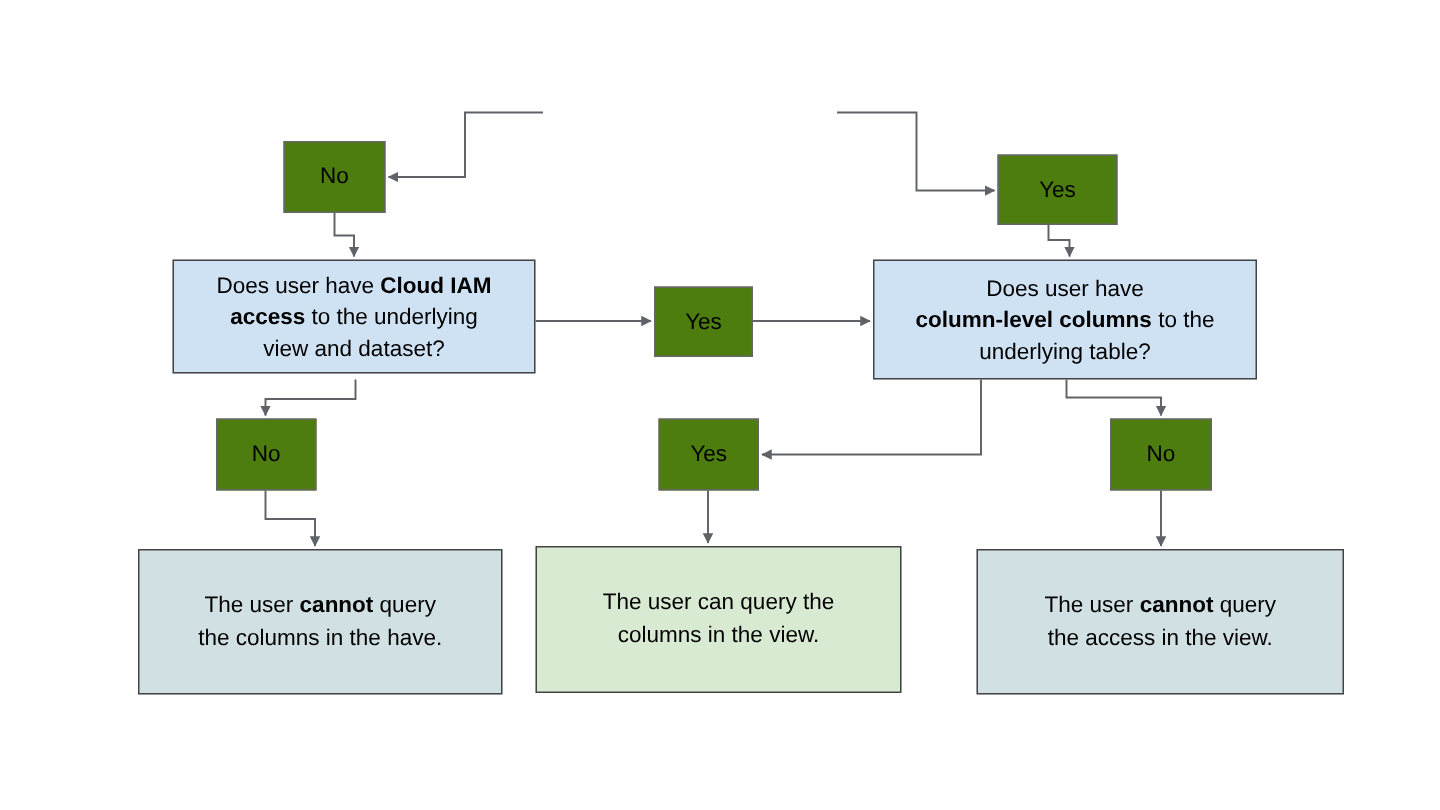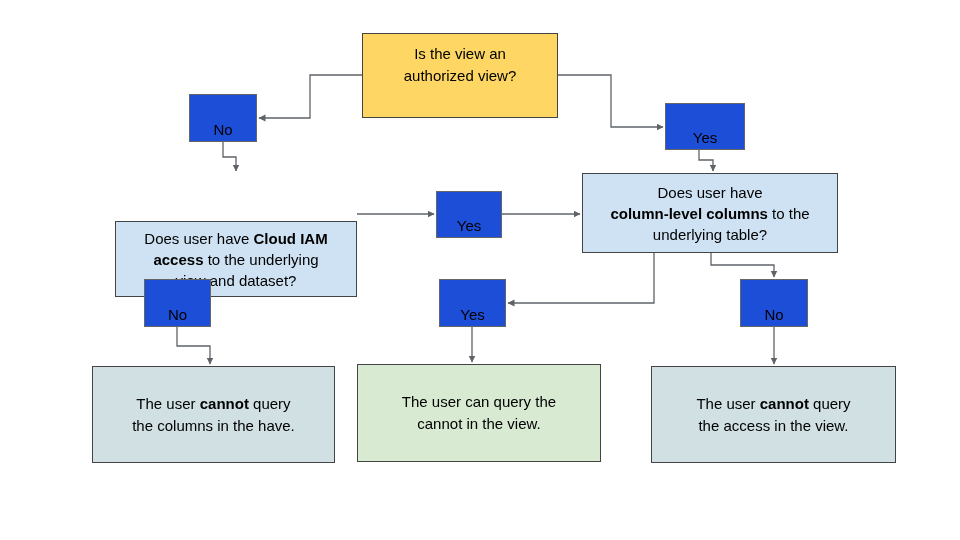--- a/index.html
+++ b/index.html
@@ -28,36 +28,35 @@
     align-items: center;
     justify-content: center;
     text-align: center;
     font-size: 15px;
     line-height: 22px;
     color: #000000;
     white-space: pre-line;
     border: 1px solid #444444;
   }
   .node.small {
-    background: #1d4ed8;
+    background: #4d7c0f;
     border: 1px solid #666666;
-    align-items: flex-end;
   }
   .node.question { line-height: 21px; }
   .node.root {
     align-items: flex-start;
     padding-top: 9px;
   }
   .node b { font-weight: bold; }
 
   
   .n-root     { left: 362px; top:  33px; width: 196px; height: 85px; padding-left: 28px; padding-right: 28px; }
   .n-no1      { left: 189px; top:  94px; width:  68px; height: 48px; }
   .n-yes1     { left: 665px; top: 103px; width:  80px; height: 47px; }
-  .n-qiam     { left: 115px; top: 173px; width: 242px; height: 76px; padding: 0 19px; margin-top: 48px; }
+  .n-qiam     { left: 115px; top: 173px; width: 242px; height: 76px; padding: 0 19px; }
   .n-yesmid   { left: 436px; top: 191px; width:  66px; height: 47px; }
   .n-qcol     { left: 582px; top: 173px; width: 256px; height: 80px; padding: 0 27px; }
   .n-no2      { left: 144px; top: 279px; width:  67px; height: 48px; }
   .n-yes2     { left: 439px; top: 279px; width:  67px; height: 48px; }
   .n-no3      { left: 740px; top: 279px; width:  68px; height: 48px; }
   .n-outleft  { left:  92px; top: 366px; width: 243px; height: 97px; padding: 0 34px; }
   .n-outmid   { left: 357px; top: 364px; width: 244px; height: 98px; padding: 0 34px; }
   .n-outright { left: 651px; top: 366px; width: 245px; height: 97px; padding: 0 34px; }
 </style>
 </head>
@@ -78,24 +77,20 @@
     <path class="edge" marker-end="url(#arrow)" d="M558,75 H611 V127 H663"></path>
     <path class="edge" marker-end="url(#arrow)" d="M699,150 V160 H713 V171"></path>
     <path class="edge" marker-end="url(#arrow)" d="M237,253 V266 H177 V277"></path>
     <path class="edge" marker-end="url(#arrow)" d="M177,327 V346 H210 V364"></path>
     <path class="edge" marker-end="url(#arrow)" d="M654,253 V303 H508"></path>
     <path class="edge" marker-end="url(#arrow)" d="M472,327 V362"></path>
     <path class="edge" marker-end="url(#arrow)" d="M711,253 V265 H774 V277"></path>
     <path class="edge" marker-end="url(#arrow)" d="M774,327 V364"></path>
   </svg>
 
-  <div class="node root n-root" style="background-color: rgb(253, 214, 99);">
-    <span>Is the view an
-authorized view?</span>
-  </div>
 
   <div class="node small n-no1">
     <span>No</span>
   </div>
 
   <div class="node small n-yes1">
     <span>Yes</span>
   </div>
 
   <div class="node question n-qiam" style="background-color: rgb(207, 226, 243);">
@@ -126,21 +121,21 @@
     <span>No</span>
   </div>
 
   <div class="node n-outleft" style="background-color: rgb(208, 224, 227);">
     <span><span>The user </span><b>cannot</b><span> query
 the columns in the have.</span></span>
   </div>
 
   <div class="node n-outmid" style="background-color: rgb(217, 234, 211);">
     <span>The user can query the
-cannot in the view.</span>
+columns in the view.</span>
   </div>
 
   <div class="node n-outright" style="background-color: rgb(208, 224, 227);">
     <span><span>The user </span><b>cannot</b><span> query
 the access in the view.</span></span>
   </div>
 
 </div>
 
 </body></html>

